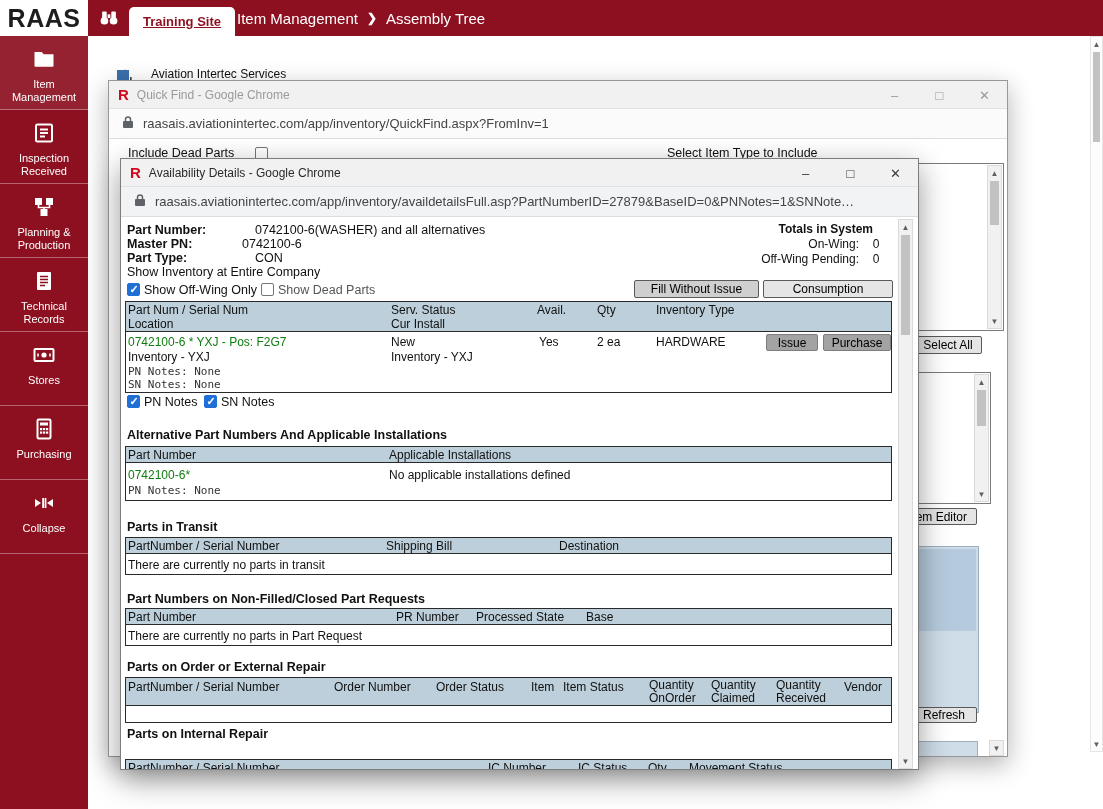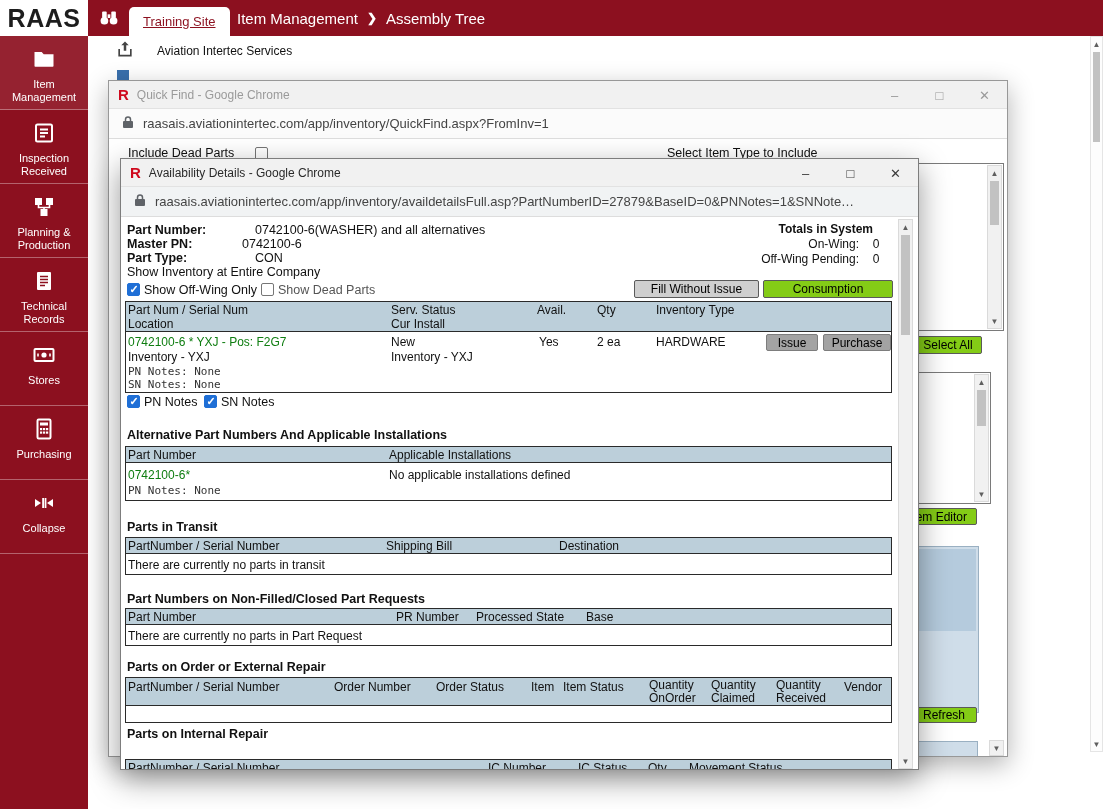--- a/index.html
+++ b/index.html
@@ -4,21 +4,21 @@
 <style>
   :root{ --red:#8c101f; --hdrblue:#bccfda; --panelblue:#cfdde9; --panelblue2:#b5cbdd; }
   *{margin:0;padding:0;box-sizing:border-box;}
   body{width:1103px;height:809px;position:relative;overflow:hidden;background:#fff;
        font-family:"Liberation Sans",sans-serif;font-size:12px;color:#111;}
   .abs{position:absolute;}
   
   .topbar{position:absolute;left:0;top:0;width:1103px;height:36px;background:var(--red);z-index:40;}
   .logo{position:absolute;left:0;top:0;width:88px;height:36px;background:#fff;display:flex;align-items:center;justify-content:center;font-weight:bold;font-size:25px;letter-spacing:.5px;color:#1d1d1d;}
   .binoc{position:absolute;left:98px;top:7px;}
-  .tab{position:absolute;left:129px;top:7px;height:29px;background:#fff;border-radius:5px 5px 0 0;display:flex;align-items:center;padding:0 14px;color:var(--red);font-weight:normal;font-size:13px;text-decoration:underline;}
+  .tab{position:absolute;left:129px;top:7px;height:29px;background:#fff;border-radius:5px 5px 0 0;display:flex;align-items:center;padding:0 14px;color:var(--red);font-weight:bold;font-size:13px;text-decoration:underline;}
   .crumb{position:absolute;left:237px;top:0;height:36px;display:flex;align-items:center;gap:9px;color:#fff;font-size:15px;}
   .crumb .sep{font-size:12px;font-weight:bold;}
   
   .sidebar{position:absolute;left:0;top:36px;width:88px;height:773px;background:var(--red);z-index:40;}
   .sitem{height:74px;border-bottom:1px solid rgba(255,255,255,.35);display:flex;flex-direction:column;align-items:center;padding-top:11px;cursor:pointer;}
   .sitem.active{background:rgba(255,255,255,.08);}
   .sitem .lbl{margin-top:4px;color:#fff;font-size:11px;line-height:13px;text-align:center;padding:0 2px;}
   
   .sb{position:absolute;background:#f1f1f1;border:1px solid #dadada;width:15px;}
   .sb .ar{position:absolute;left:0;right:0;height:14px;display:flex;align-items:center;justify-content:center;font-size:8px;color:#5f5f5f;}
@@ -46,21 +46,21 @@
   .grn{color:#0e7d10;}
   .mono{font-family:"DejaVu Sans Mono",monospace;font-size:11px;color:#333;}
   .sec{position:absolute;font-weight:bold;font-size:12.5px;white-space:nowrap;}
   
   .tbl{position:absolute;border:1px solid #2a2a2a;background:#fff;}
   .tbl .hd{position:absolute;left:0;right:0;top:0;background:var(--hdrblue);border-bottom:1px solid #2a2a2a;}
   .wrapcell{position:absolute;font-size:12px;line-height:13px;white-space:normal;}
   
   .btn{position:absolute;display:flex;align-items:center;justify-content:center;font-size:12px;background:#a3a3a3;border:1px solid #7d7d7d;border-radius:2px;color:#000;cursor:pointer;white-space:nowrap;}
   .btn.flat{background:#cfcfcf;border-color:#5a5a5a;}
-  .btn.white{background:#84cc16;border-color:#5a5a5a;}
+  .btn.white{background:#e5e5e5;border-color:#5a5a5a;}
   .cb{position:absolute;width:13px;height:13px;background:#fff;border:1px solid #767676;border-radius:2px;}
   .cb.ck{background:#1f6fd6;border-color:#1f6fd6;}
   .cb.ck::after{content:"\2713";position:absolute;left:1.5px;top:-1.5px;color:#fff;font-size:11px;font-weight:bold;}
   .tot-row{display:flex;justify-content:flex-end;line-height:15px;font-size:12px;}
   .tot-val{width:34px;text-align:center;}
   .listbox{position:absolute;background:#fff;border:1px solid #7a7a7a;}
   .panel{position:absolute;background:var(--panelblue);border:1px solid #9ab0c2;}
 </style>
 </head>
 <body>
@@ -143,21 +143,21 @@
     <span><svg width="24" height="24" viewBox="0 0 24 24">
           <path d="M3 8l6 4-6 4z" fill="#fff"></path>
           <rect x="10.2" y="7" width="1.8" height="10" fill="#fff"></rect>
           <path d="M21 8l-6 4 6 4z" fill="#fff"></path>
           <rect x="12.6" y="7" width="1.8" height="10" fill="#fff"></rect>
         </svg></span>
     <span class="lbl">Collapse</span>
   </div>
 </div>
 
-<div class="abs" style="left:115px;top:39px;z-index:1;display:flex;align-items:center;gap:22px;">
+<div class="abs" style="left:115px;top:67px;z-index:1;display:flex;gap:16px;">
   <span><svg width="20" height="20" viewBox="0 0 24 24">
         <path d="M12 3l4.5 4.5h-3V14h-3V7.5h-3z" fill="#444"></path>
         <path d="M5 12v8h14v-8" fill="none" stroke="#444" stroke-width="2"></path>
       </svg></span>
   <span style="font-size:12px;color:#111;">Aviation Intertec Services</span>
 </div>
 <div class="abs" style="left:117px;top:70px;width:12px;height:12px;background:#3a70ad;z-index:1;"></div>
 
 <div class="sb" style="left:1090px;top:36px;width:13px;height:716px;background:#fdfdfd;border-color:#e5e5e5;z-index:2;">
   <span class="ar up">▲</span>

